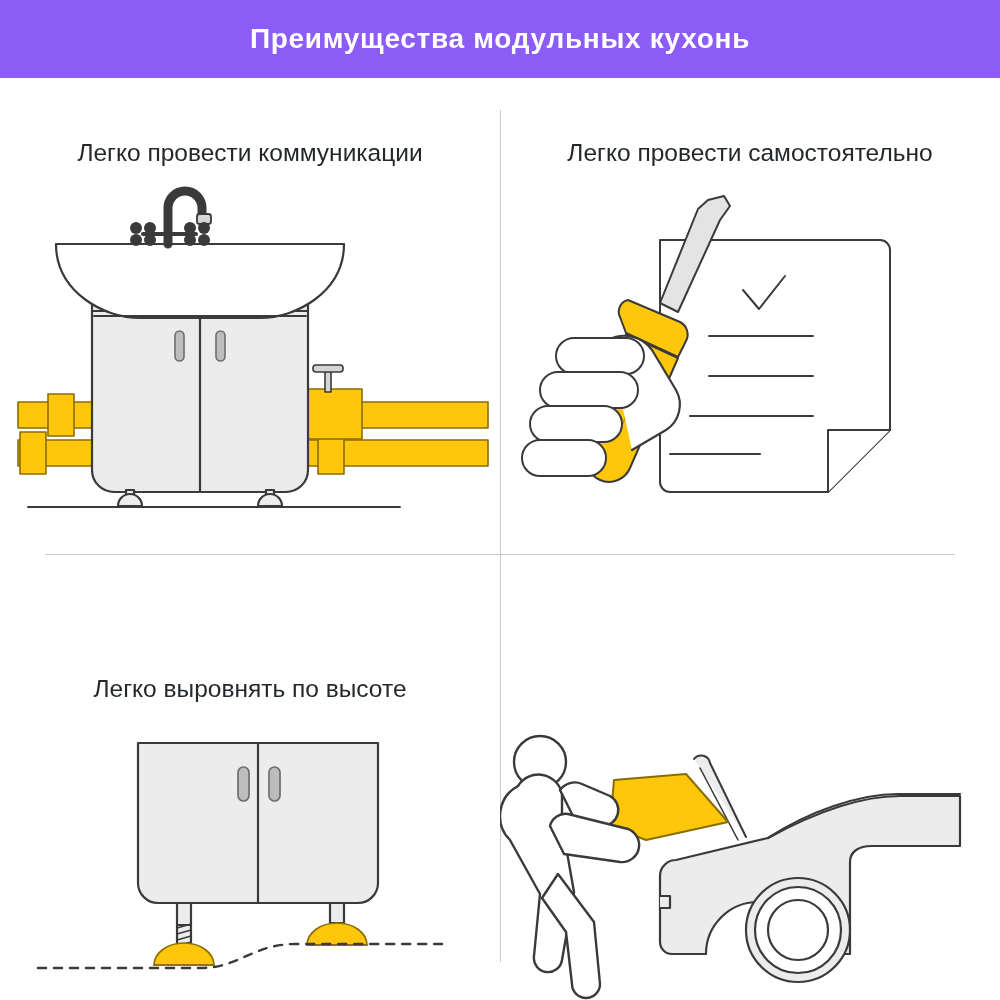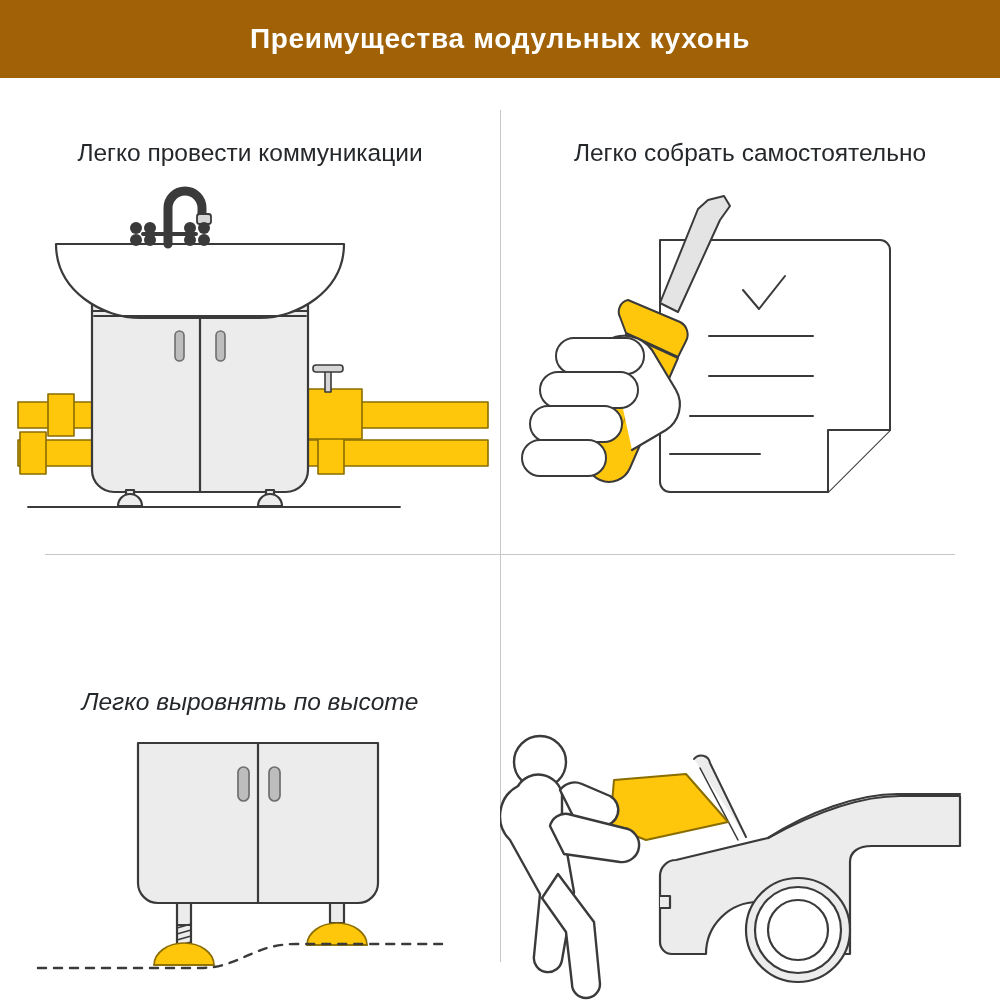--- a/index.html
+++ b/index.html
@@ -15,21 +15,21 @@
     position: relative;
   }
 
   
   .header {
     position: absolute;
     left: 0;
     top: 0;
     width: 1000px;
     height: 78px;
-    background: #a16207;
+    background: #8b5cf6;
     display: flex;
     align-items: center;
     justify-content: center;
     box-sizing: border-box;
   }
   .header-title {
     color: #ffffff;
     font-size: 28px;
     font-weight: bold;
     letter-spacing: 0.7px;
@@ -80,21 +80,21 @@
     text-align: center;
     color: #25282b;
     font-size: 24.5px;
     font-weight: normal;
     line-height: 1;
     white-space: nowrap;
   }
   .cell-tl .cell-title,
   .cell-tr .cell-title { top: 63px; text-align: center; }
   .cell-bl .cell-title,
-  .cell-br .cell-title { top: 151px; font-style: italic; }
+  .cell-br .cell-title { top: 138px; }
 
   .art {
     position: absolute;
     left: 0;
     width: 500px;
   }
   .cell-tl .art { top: 98px;  height: 340px; }
   .cell-tr .art { top: 100px; height: 340px; }
   .cell-bl .art { top: 180px; height: 280px; }
   .cell-br .art { top: 185px; height: 280px; }
@@ -178,21 +178,21 @@
         <g>
           <rect x="266" y="314" width="8" height="14" fill="#ECECEC"></rect>
           <path d="M258 330 a12 12 0 0 1 24 0 z" fill="#ECECEC"></path>
         </g>
         <line x1="28" y1="331" x2="400" y2="331" stroke-width="1.8"></line>
       </svg>
     </div>
   </div>
 
   <div class="cell cell-tr">
-    <div class="cell-title">Легко собрать самостоятельно</div>
+    <div class="cell-title">Легко провести самостоятельно</div>
 
     <div class="art">
       <svg viewBox="0 0 500 340" width="500" height="340" xmlns="http://www.w3.org/2000/svg" fill="none" stroke="#3A3A3A" stroke-width="2" stroke-linecap="round" stroke-linejoin="round">
 
         <g>
           <path d="M160 62 h220 a10 10 0 0 1 10 10 v180 l-62 62 h-158 a10 10 0 0 1 -10 -10 z" fill="#FFFFFF"></path>
           <path d="M390 252 h-62 v62" fill="#FFFFFF"></path>
         </g>
         <polyline points="243,112 259,131 285,98" stroke-width="2"></polyline>
         <line x1="209" y1="158" x2="313" y2="158"></line>

